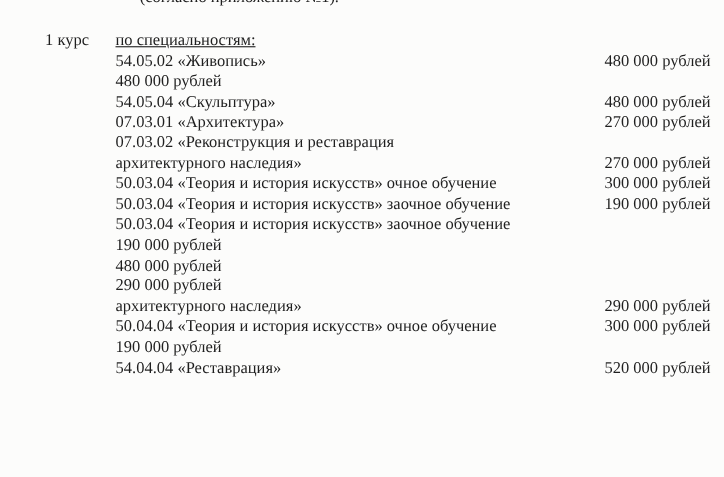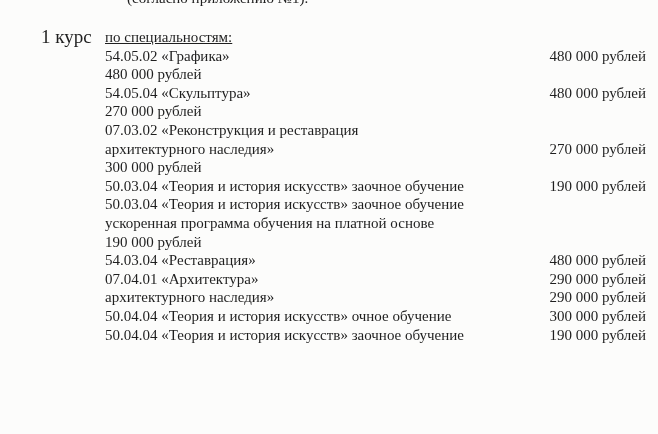--- a/index.html
+++ b/index.html
@@ -23,21 +23,21 @@
     left: 127px;
     top: -11px;
     font-size: 15px;
     line-height: 18px;
     white-space: nowrap;
   }
   .course-label {
     position: absolute;
     left: 41px;
     top: 28px;
-    font-size: 19px;
+    font-size: 15px;
     line-height: 18.6px;
     white-space: nowrap;
   }
   .rows {
     position: absolute;
     left: 105px;
     top: 28px;
     width: 541px; 
   }
   .row {
@@ -61,92 +61,91 @@
 
   <div class="course-label">1 курс</div>
 
   <div class="rows" id="rows-container">
   <div class="row">
     <span class="row-text u">по специальностям:</span>
     <span class="row-price"></span>
   </div>
 
   <div class="row">
-    <span class="row-text">54.05.02 «Графика»</span>
+    <span class="row-text">54.05.02 «Живопись»</span>
     <span class="row-price">480 000 рублей</span>
   </div>
 
   <div class="row">
     <span class="row-price">480 000 рублей</span>
   </div>
 
   <div class="row">
     <span class="row-text">54.05.04 «Скульптура»</span>
     <span class="row-price">480 000 рублей</span>
   </div>
 
 
   <div class="row">
+    <span class="row-text">07.03.01 «Архитектура»</span>
     <span class="row-price">270 000 рублей</span>
   </div>
 
   <div class="row">
     <span class="row-text">07.03.02 «Реконструкция и реставрация</span>
     <span class="row-price"></span>
   </div>
 
   <div class="row">
     <span class="row-text">архитектурного наследия»</span>
     <span class="row-price">270 000 рублей</span>
   </div>
 
   <div class="row">
+    <span class="row-text">50.03.04 «Теория и история искусств» очное обучение</span>
     <span class="row-price">300 000 рублей</span>
   </div>
 
   <div class="row">
     <span class="row-text">50.03.04 «Теория и история искусств» заочное обучение</span>
     <span class="row-price">190 000 рублей</span>
   </div>
 
   <div class="row">
     <span class="row-text">50.03.04 «Теория и история искусств» заочное обучение</span>
     <span class="row-price"></span>
   </div>
 
-  <div class="row">
-    <span class="row-text">ускоренная программа обучения на платной основе</span>
-    <span class="row-price"></span>
-  </div>
 
   <div class="row">
     <span class="row-price">190 000 рублей</span>
   </div>
 
   <div class="row">
-    <span class="row-text">54.03.04 «Реставрация»</span>
     <span class="row-price">480 000 рублей</span>
   </div>
 
 
   <div class="row">
-    <span class="row-text">07.04.01 «Архитектура»</span>
     <span class="row-price">290 000 рублей</span>
   </div>
 
 
   <div class="row">
     <span class="row-text">архитектурного наследия»</span>
     <span class="row-price">290 000 рублей</span>
   </div>
 
   <div class="row">
     <span class="row-text">50.04.04 «Теория и история искусств» очное обучение</span>
     <span class="row-price">300 000 рублей</span>
   </div>
 
   <div class="row">
-    <span class="row-text">50.04.04 «Теория и история искусств» заочное обучение</span>
     <span class="row-price">190 000 рублей</span>
   </div>
 
+  <div class="row">
+    <span class="row-text">54.04.04 «Реставрация»</span>
+    <span class="row-price">520 000 рублей</span>
+  </div>
 </div>
 </div>
 
 </body></html>

